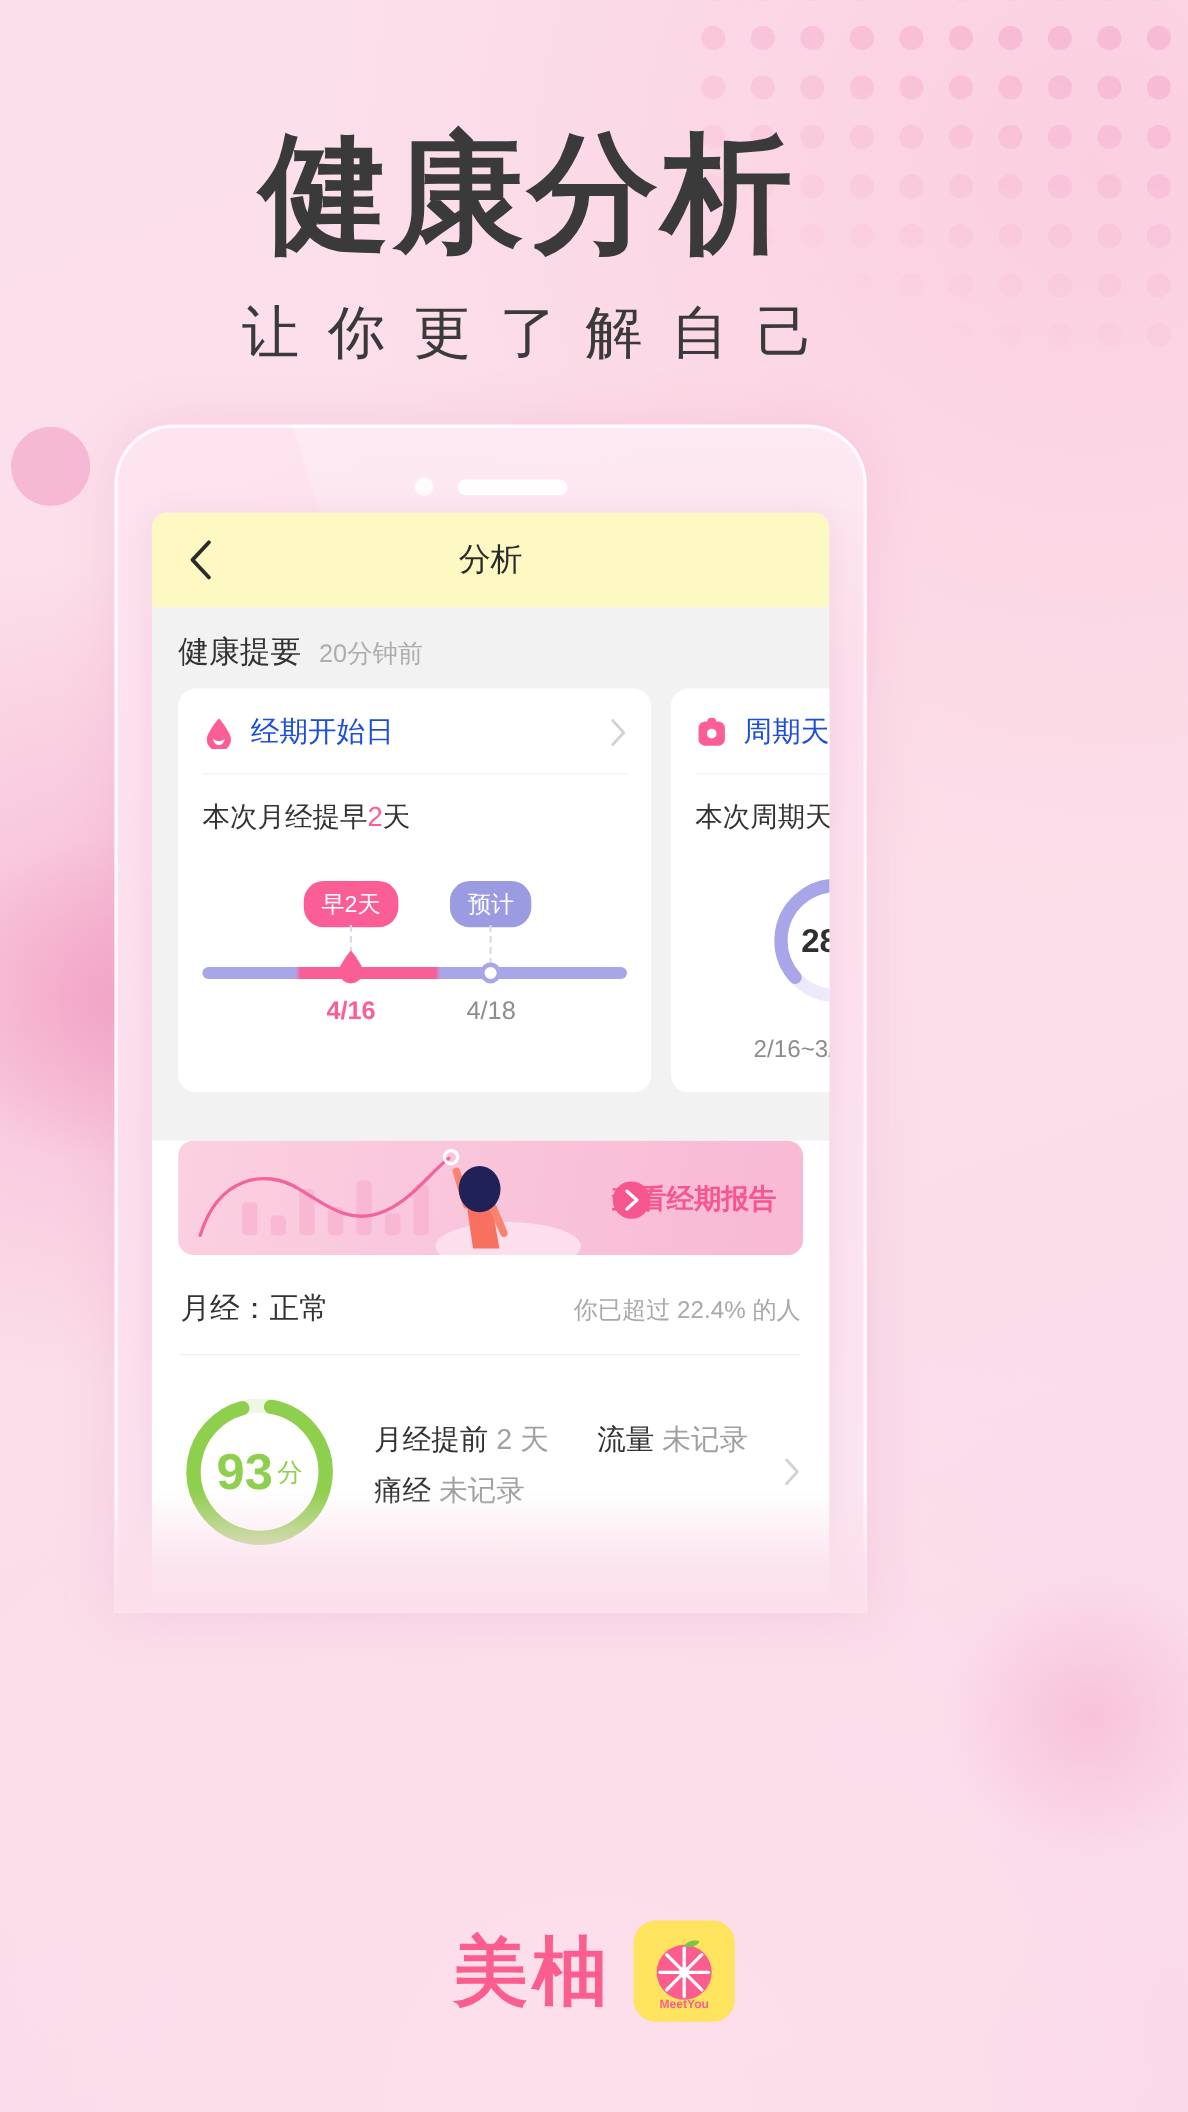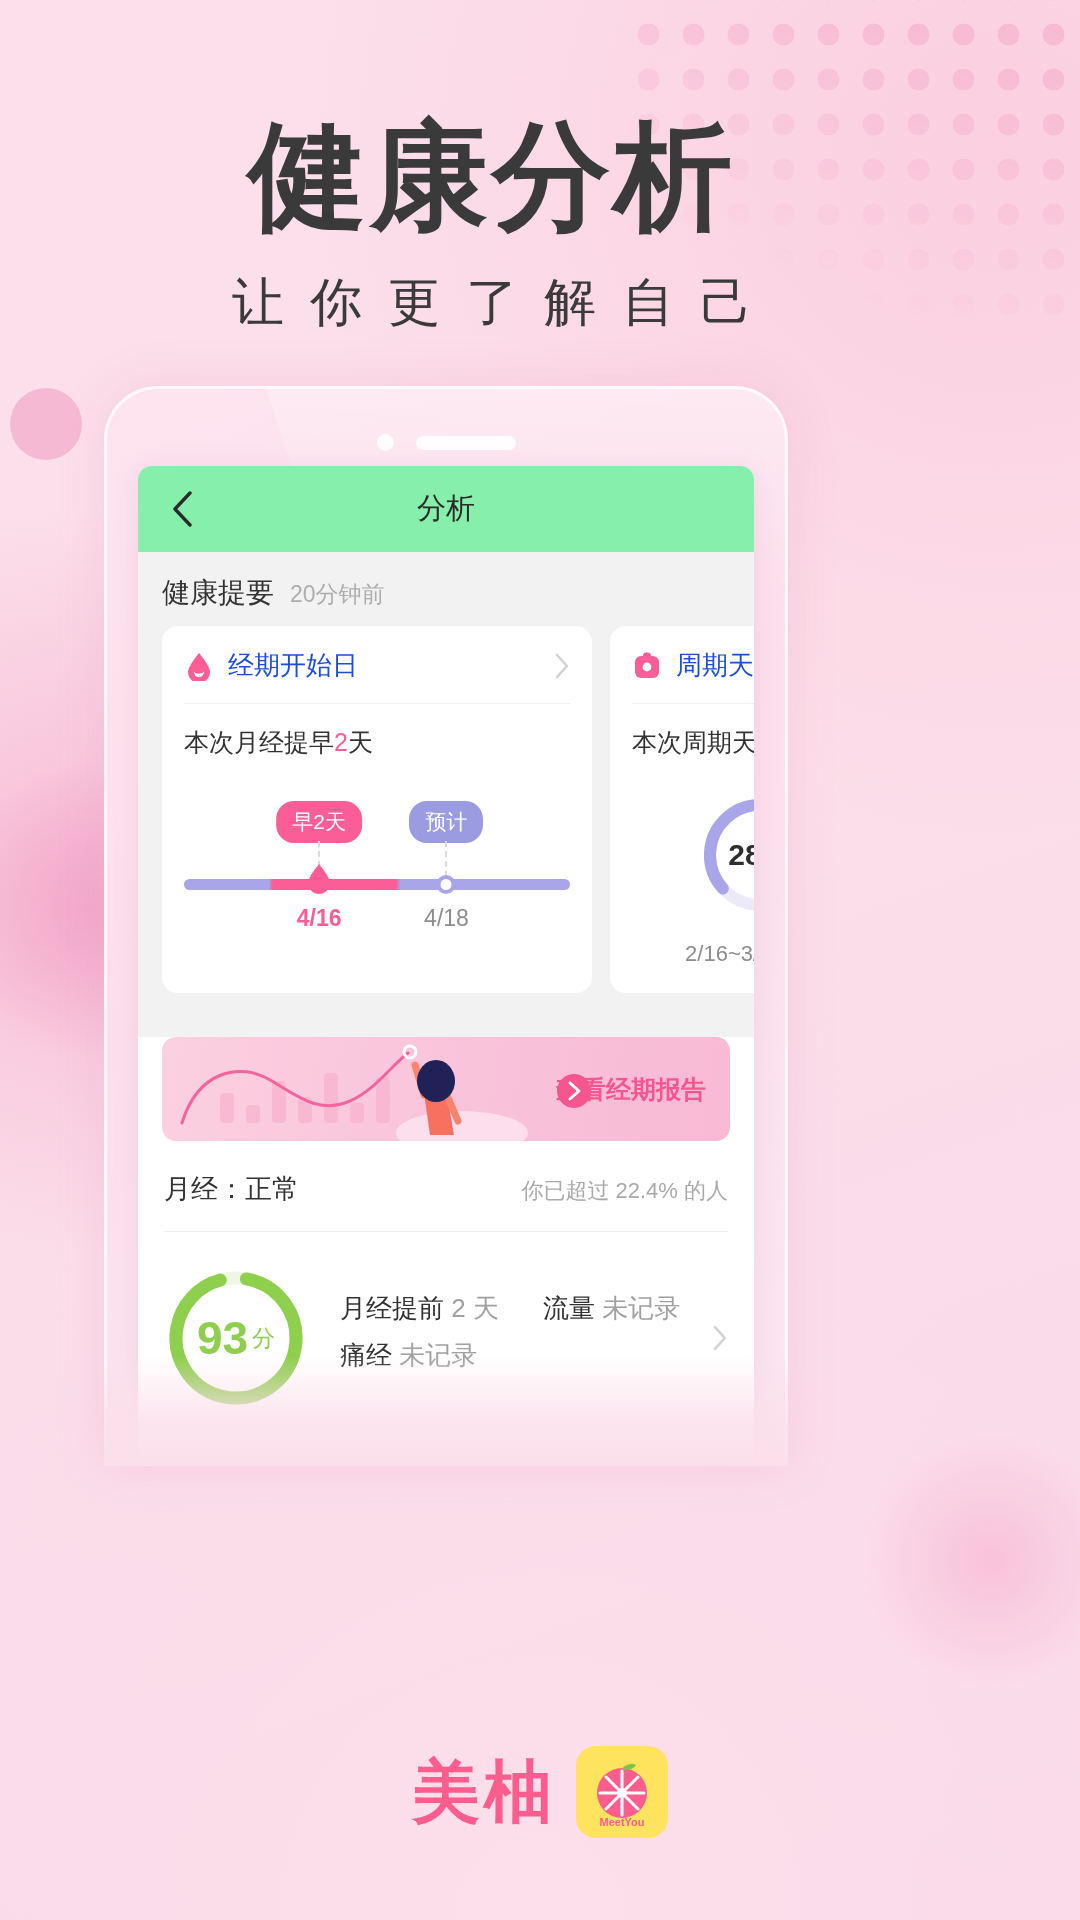--- a/index.html
+++ b/index.html
@@ -29,21 +29,21 @@
     opacity:.85;
     -webkit-mask-image:linear-gradient(200deg, #000 18%, rgba(0,0,0,0) 78%);
             mask-image:linear-gradient(200deg, #000 18%, rgba(0,0,0,0) 78%);
   }
   .blob { position:absolute; border-radius:50%; }
   #blob-left { left:10px; top:388px; width:72px; height:72px; background:#f6b9d3; }
   #blob-soft { left:-60px; top:760px; width:300px; height:300px; background:radial-gradient(circle,#f3a9c9 0%, rgba(243,169,201,0) 70%); }
   #blob-rb   { right:-40px; bottom:230px; width:260px; height:260px; background:radial-gradient(circle,#f8c2da 0%, rgba(248,194,218,0) 70%); }
 
   
-  #hero { position:absolute; top:0; left:16px; width:952px; text-align:center; }
+  #hero { position:absolute; top:0; left:4px; width:952px; text-align:center; }
   #hero-title {
     margin-top:110px;
     font-size:118px; line-height:1.12;
     font-weight:bold; color:#3a3a3a;
     letter-spacing:4px;
   }
   #hero-sub {
     margin-top:26px;
     font-size:52px; color:#3a3a3a; font-weight:normal;
     letter-spacing:26px; text-indent:26px;
@@ -71,21 +71,21 @@
   #screen {
     position:absolute; left:34px; top:80px;
     width:616px; height:1000px;
     background:#f2f2f2;
     border-radius:14px 14px 0 0;
     overflow:hidden;
     box-shadow:0 4px 26px rgba(200,120,160,.16);
   }
 
   
-  #navbar { height:86px; background:#86efac; display:flex; align-items:center; padding:0 22px; position:relative; }
+  #navbar { height:86px; background:#fef9c3; display:flex; align-items:center; padding:0 22px; position:relative; }
   #back-btn { width:44px; height:44px; display:flex; align-items:center; justify-content:center; }
   #back-btn svg { display:block; }
   #nav-title { position:absolute; left:0; width:100%; text-align:center; font-size:29px; color:#2b2b2b; pointer-events:none; }
 
   
   #sec-head { padding:22px 24px 14px; display:flex; align-items:baseline; gap:16px; background:#f2f2f2; }
   #sec-head .t { font-size:28px; color:#333; }
   #sec-head .s { font-size:23px; color:#adadad; }
 
   

